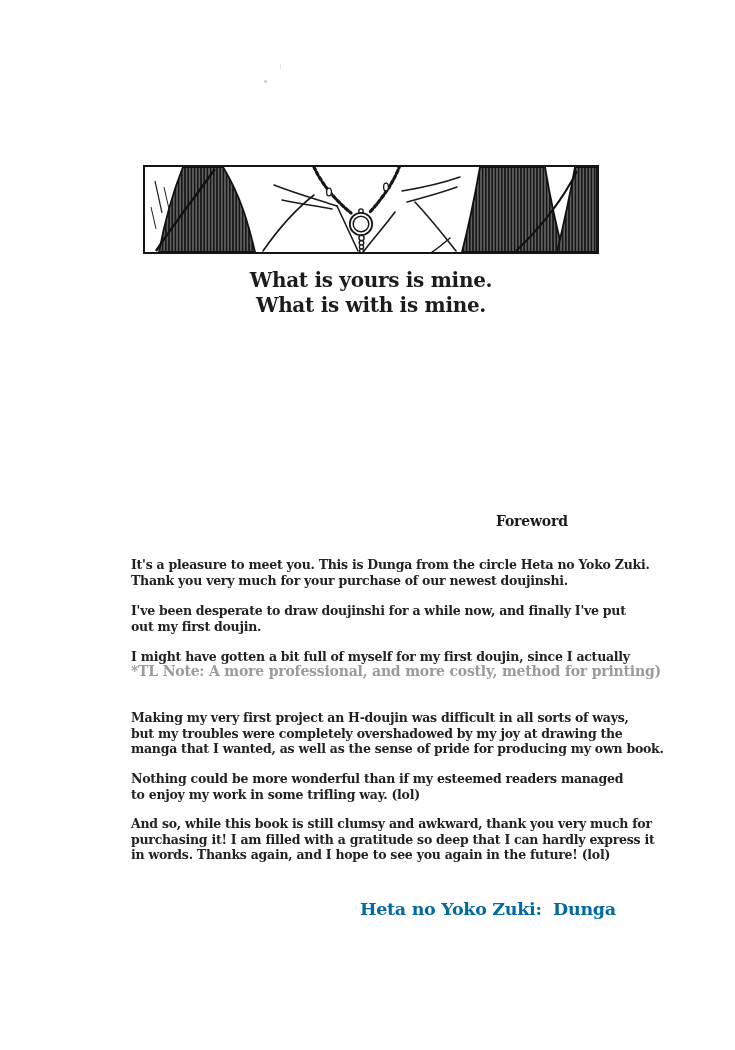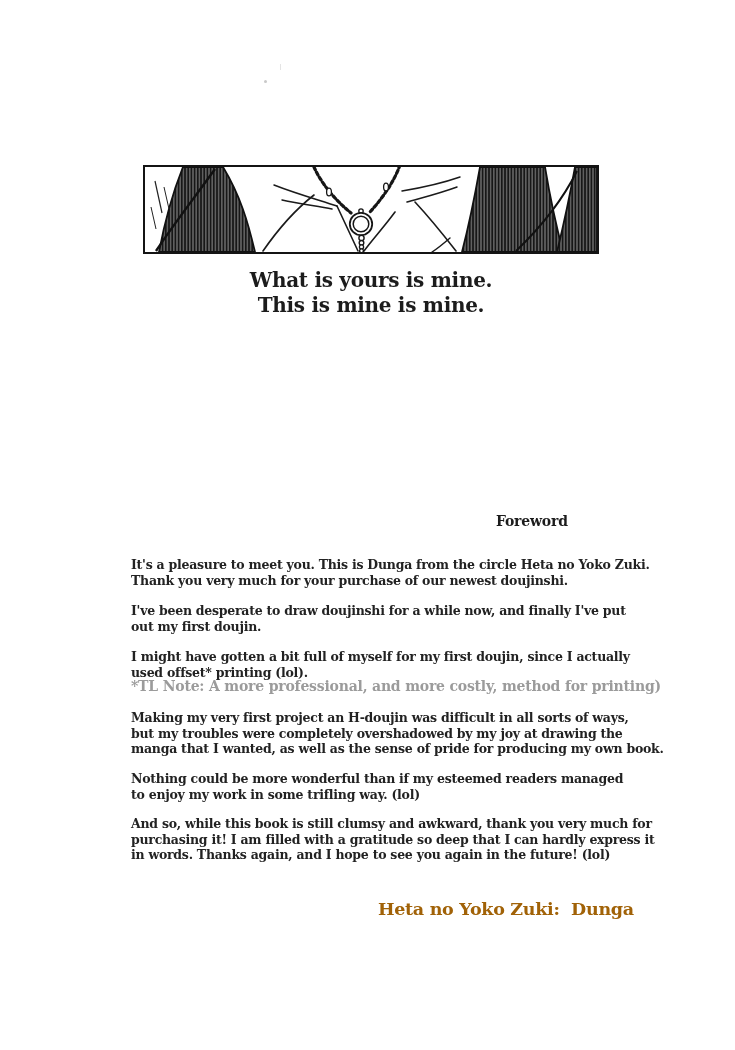--- a/index.html
+++ b/index.html
@@ -57,25 +57,25 @@
   .tl-note {
     font-size: 14px;
     font-weight: bold;
     line-height: 13.5px;
     letter-spacing: -0.2px;
     color: #9b9b9b;
     white-space: pre;
   }
   .signature {
     position: absolute;
-    left: 378px; top: 899px;
+    left: 360px; top: 899px;
     font-size: 17.5px;
     font-weight: bold;
     letter-spacing: -0.3px;
-    color: #a16207;
+    color: #0369a1;
     white-space: pre;
   }
   .speck {
     position: absolute;
     border-radius: 50%;
   }
   .speck-a { left: 264px; top: 80px; width: 3px; height: 3px; background: #c9c9c9; }
   .speck-b { left: 280px; top: 64px; width: 1px; height: 6px; border-radius: 0; background: #e4e4e4; }
 </style>
 </head>
@@ -128,38 +128,37 @@
     <circle cx="216" cy="57" r="7.8" fill="none" stroke="#161616" stroke-width="1.5"></circle>
 
     <circle cx="216.5" cy="71" r="2.6" fill="#fff" stroke="#161616" stroke-width="1.4"></circle>
     <circle cx="216.5" cy="75.8" r="2.3" fill="#fff" stroke="#161616" stroke-width="1.4"></circle>
     <circle cx="216.5" cy="80" r="2.1" fill="#fff" stroke="#161616" stroke-width="1.3"></circle>
     <circle cx="216.5" cy="83.8" r="1.9" fill="#fff" stroke="#161616" stroke-width="1.3"></circle>
   </svg>
 
   <div class="caption">
     <div class="line">What is yours is mine.</div>
-    <div class="line">This is mine is mine.</div>
+    <div class="line">What is with is mine.</div>
   </div>
 
   <div class="heading">Foreword</div>
 
   <div class="para" style="top:603px">
     <div class="line">I've been desperate to draw doujinshi for a while now, and finally I've put</div>
     <div class="line">out my first doujin.</div>
   </div>
 
   <div class="para" style="top:557px">
     <div class="line">It's a pleasure to meet you. This is Dunga from the circle Heta no Yoko Zuki.</div>
     <div class="line">Thank you very much for your purchase of our newest doujinshi.</div>
   </div>
 
   <div class="para" style="top:649px">
     <div class="line">I might have gotten a bit full of myself for my first doujin, since I actually</div>
-    <div class="line">used offset* printing (lol).</div>
     <div class="tl-note">*TL Note: A more professional, and more costly, method for printing)</div>
   </div>
 
   <div class="para" style="top:710px">
     <div class="line">Making my very first project an H-doujin was difficult in all sorts of ways,</div>
     <div class="line">but my troubles were completely overshadowed by my joy at drawing the</div>
     <div class="line">manga that I wanted, as well as the sense of pride for producing my own book.</div>
   </div>
 
   <div class="para" style="top:771px">

